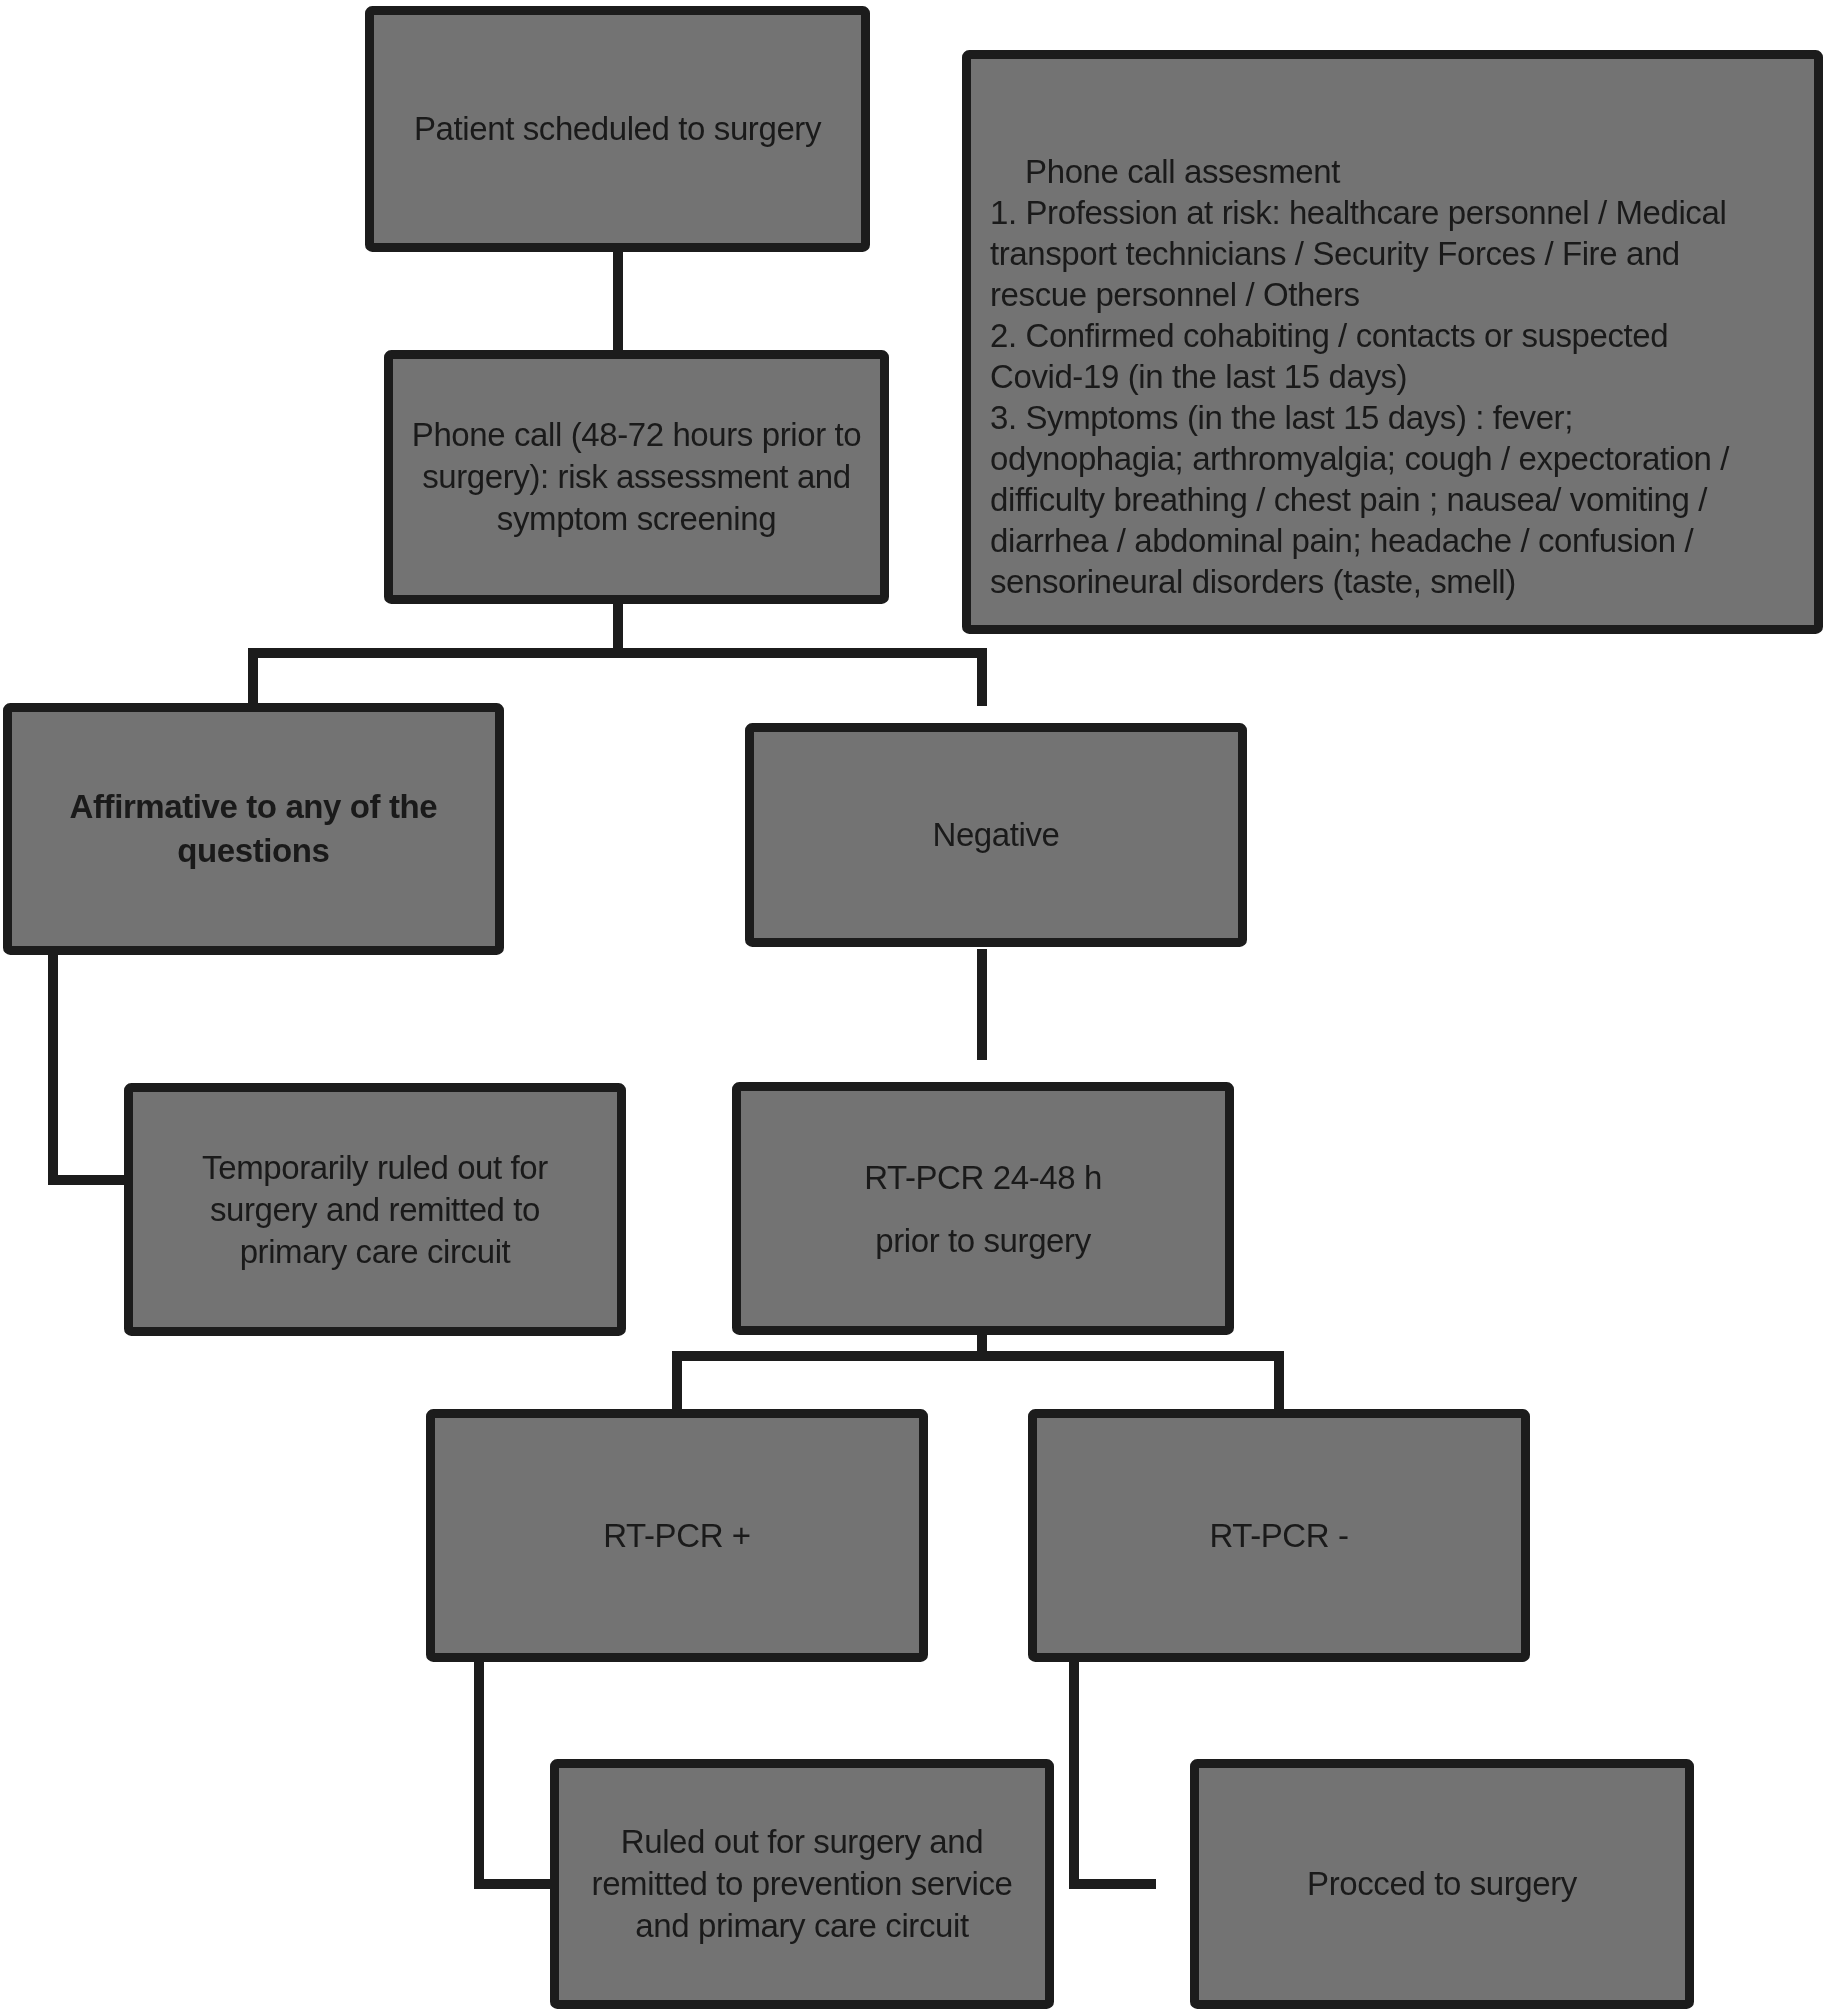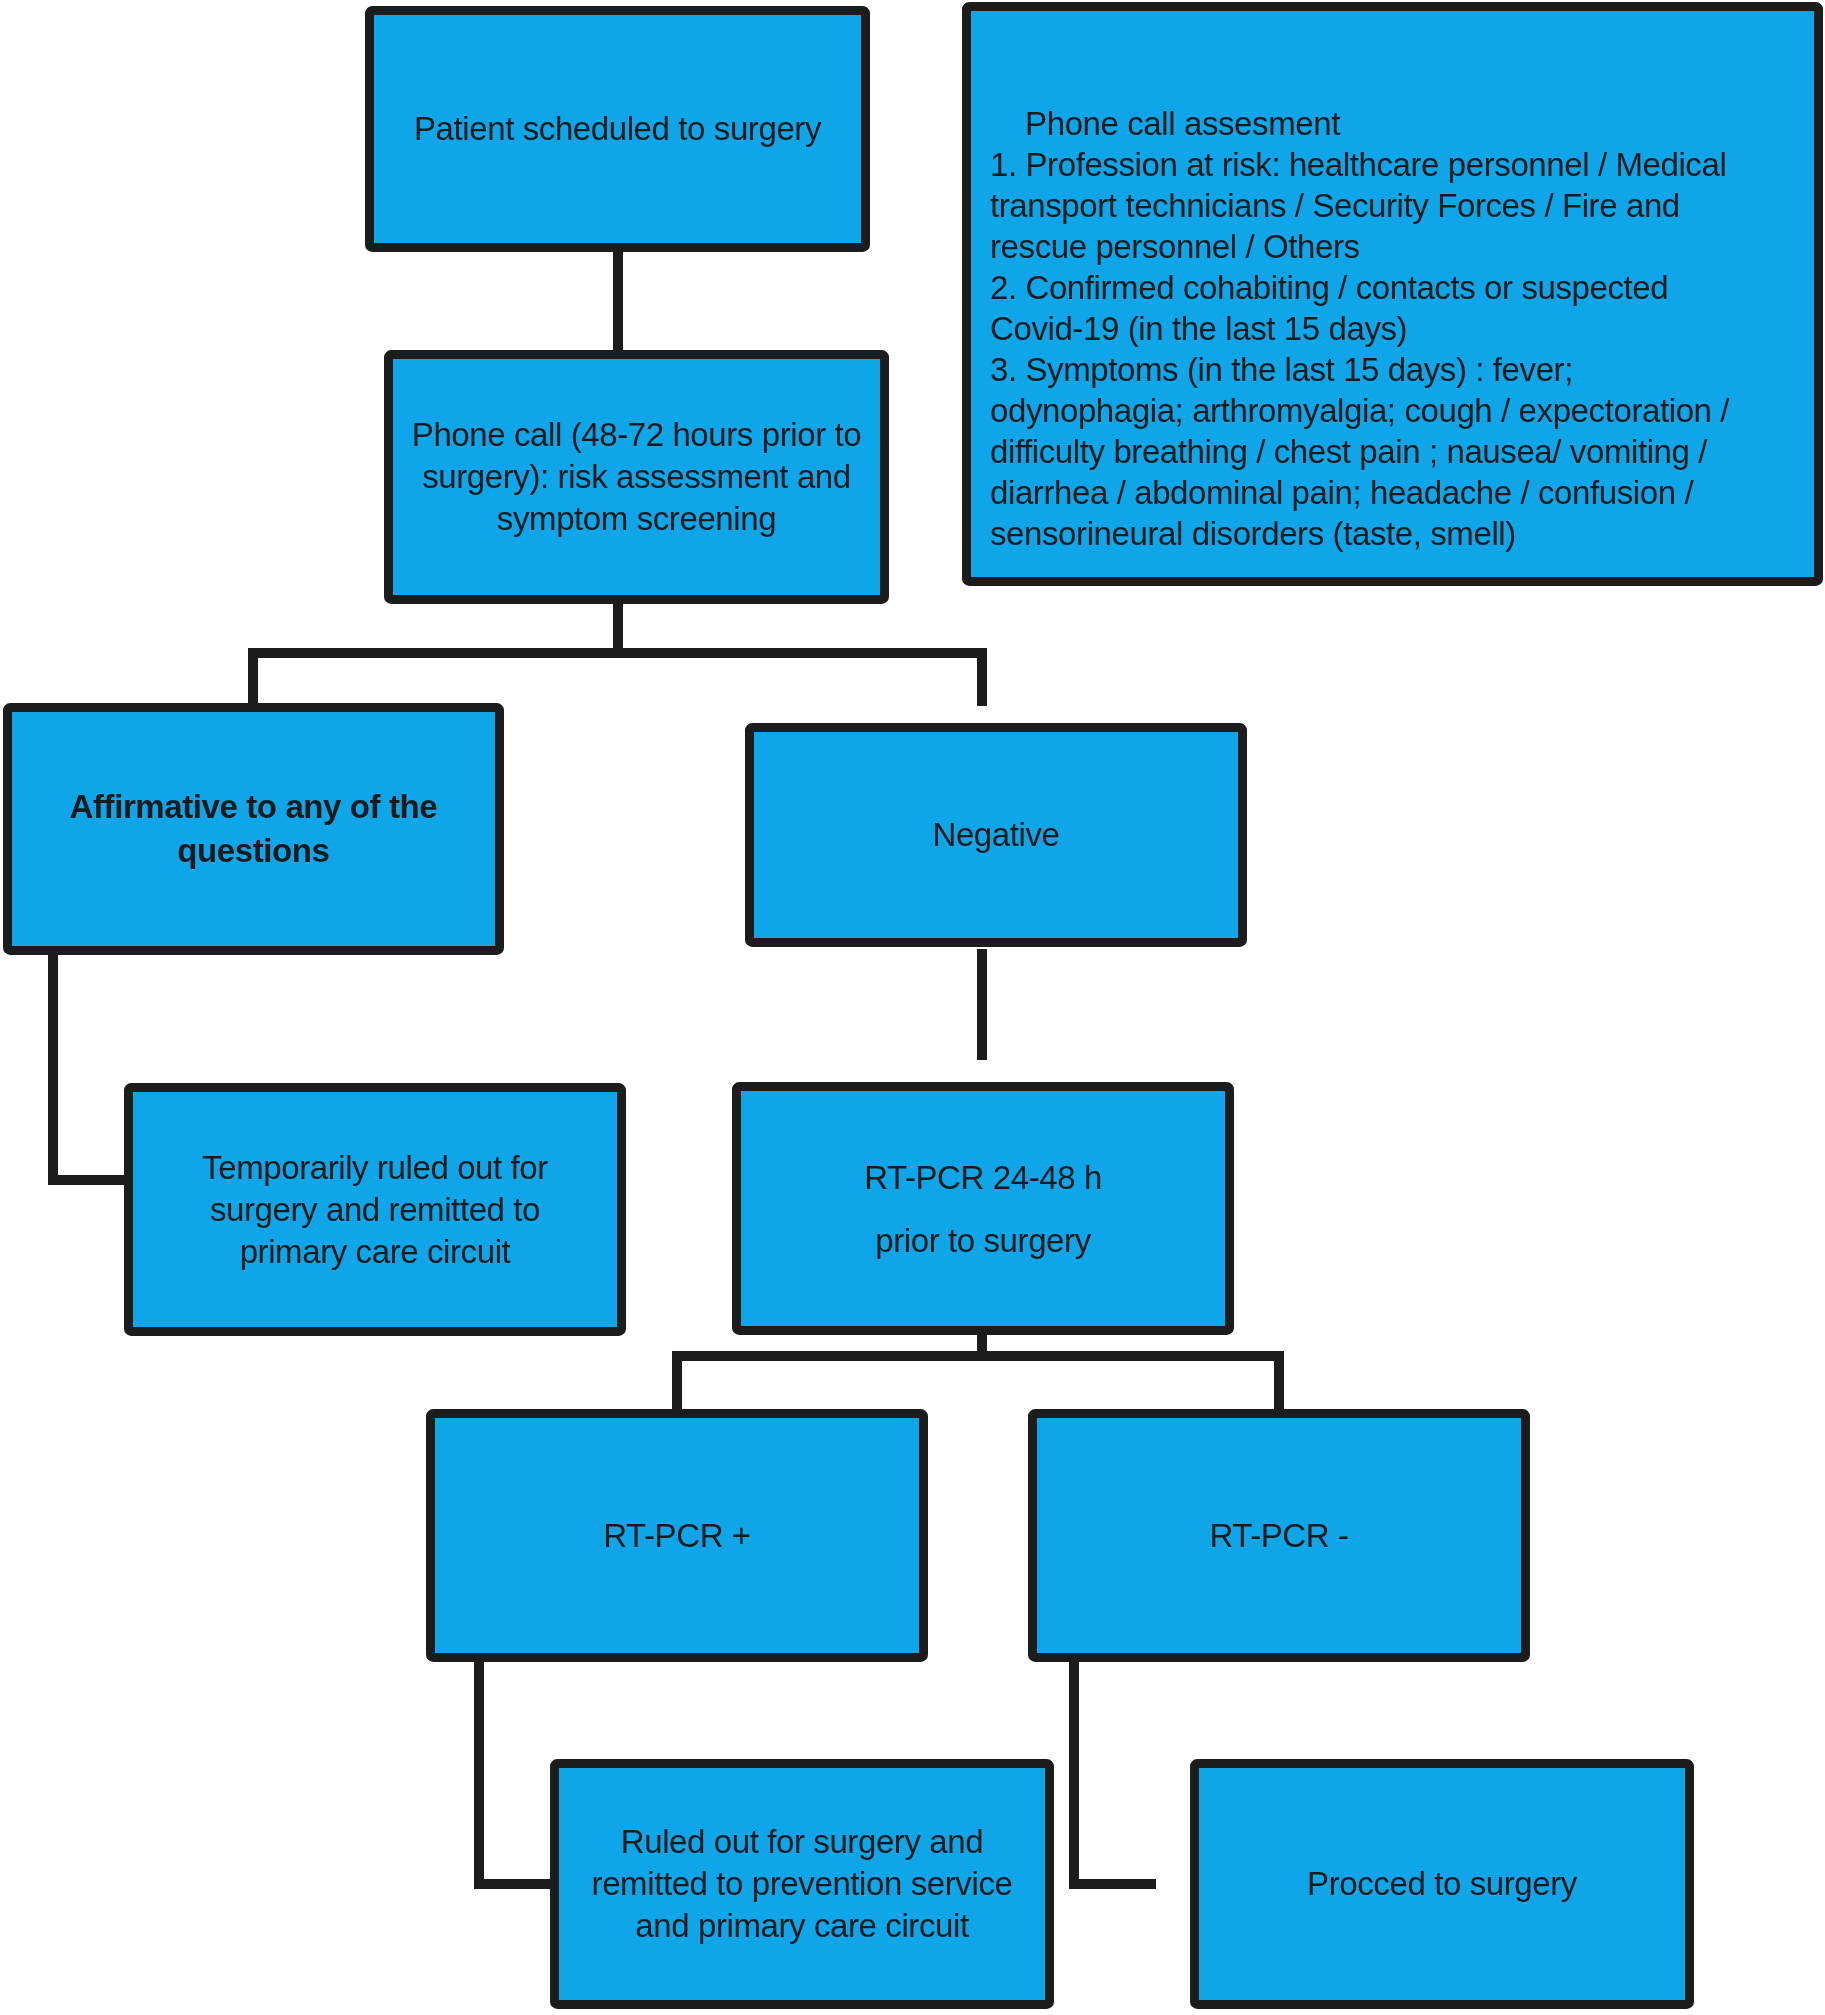--- a/index.html
+++ b/index.html
@@ -10,36 +10,37 @@
     background: #ffffff;
     font-family: "Liberation Sans", "DejaVu Sans", sans-serif;
     color: #1a1a1a;
     overflow: hidden;
   }
   .box {
     position: absolute;
     box-sizing: border-box;
     border: 9.5px solid #1c1c1c;
     border-radius: 7.3px;
-    background: #0ea5e9;
+    background: #737373;
     display: flex;
     align-items: center;
     justify-content: center;
     text-align: center;
     font-size: 33px;
     letter-spacing: -0.4px;
     line-height: 42px;
     white-space: pre;
     z-index: 2;
   }
   .box.info {
     display: block;
     text-align: left;
     padding: 51px 2px 0 19px;
     line-height: 41px;
+    margin-top: 48px;
   }
   .box.wide-lines { line-height: 63px; }
   .box.two-lines { line-height: 44px; font-weight: bold; }
   .vline, .hline {
     position: absolute;
     background: #1c1c1c;
     z-index: 1;
   }
   .vline { width: 9.5px; }
   .hline { height: 9.5px; }

